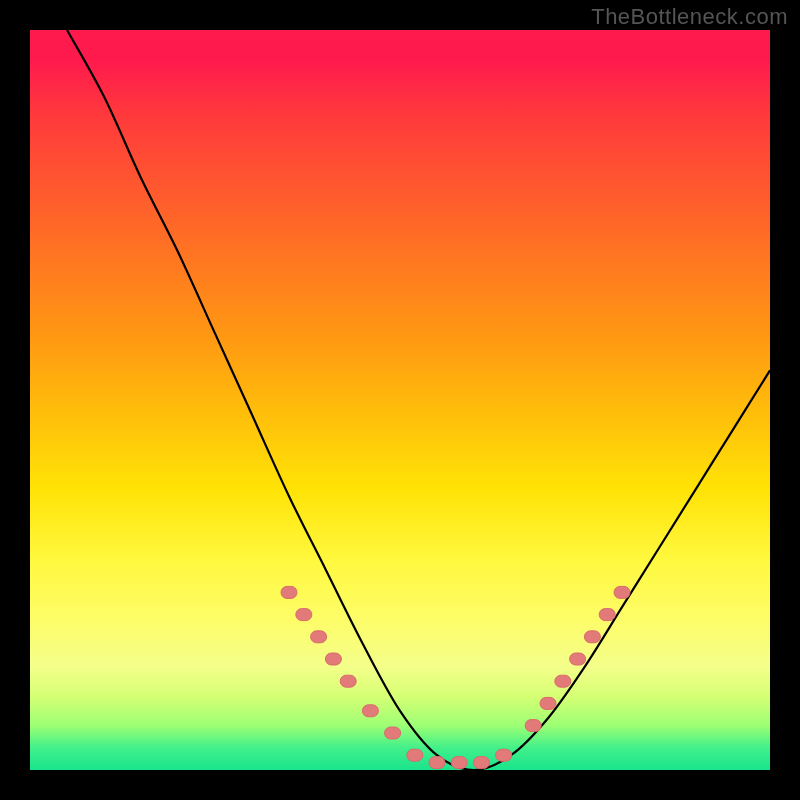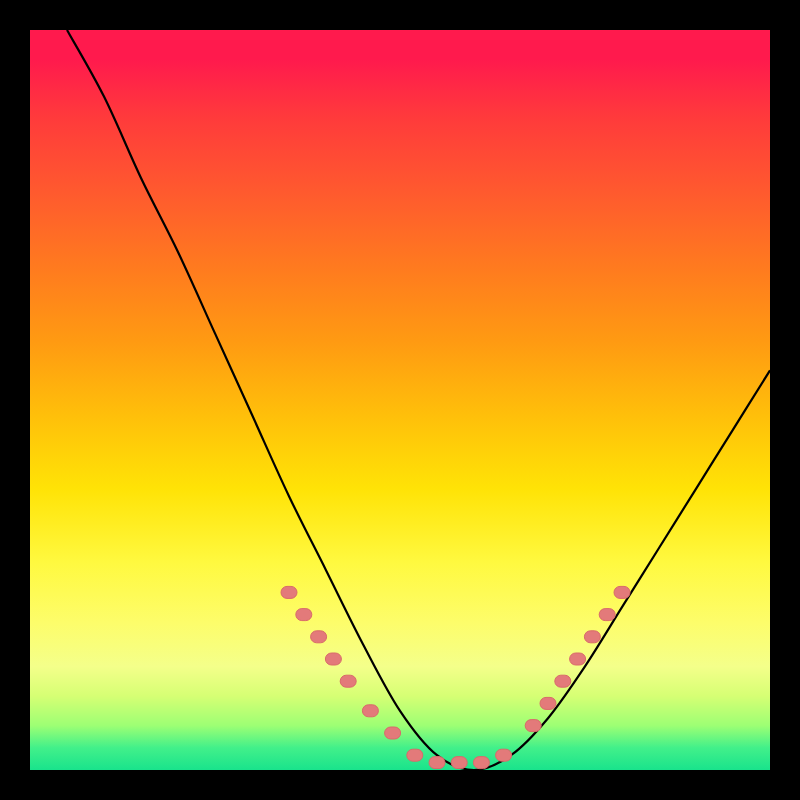--- a/index.html
+++ b/index.html
@@ -60,20 +60,21 @@
     top: 0;
     width: 740px;
     height: 740px;
     overflow: visible;
   }
 </style>
 </head>
 <body>
 
 <div class="frame">
+  <div class="watermark">TheBottleneck.com</div>
 
   <div class="plot-area">
     <svg class="curve" viewBox="0 0 740 740">
       <g>
         <path id="curve-path" fill="none" stroke="#000000" stroke-width="2.2" d="M 37.00 0.00 C 43.17 11.10, 61.67 41.93, 74.00 66.60 C 86.33 91.27, 98.67 122.10, 111.00 148.00 C 123.33 173.90, 135.67 196.10, 148.00 222.00 C 160.33 247.90, 172.67 276.27, 185.00 303.40 C 197.33 330.53, 209.67 357.67, 222.00 384.80 C 234.33 411.93, 246.67 440.30, 259.00 466.20 C 271.33 492.10, 283.67 515.53, 296.00 540.20 C 308.33 564.87, 320.67 590.77, 333.00 614.20 C 345.33 637.63, 357.67 662.30, 370.00 680.80 C 382.33 699.30, 394.67 715.33, 407.00 725.20 C 419.33 735.07, 431.67 740.00, 444.00 740.00 C 456.33 740.00, 468.67 733.83, 481.00 725.20 C 493.33 716.57, 505.67 703.00, 518.00 688.20 C 530.33 673.40, 542.67 654.90, 555.00 636.40 C 567.33 617.90, 579.67 596.93, 592.00 577.20 C 604.33 557.47, 616.67 537.73, 629.00 518.00 C 641.33 498.27, 653.67 478.53, 666.00 458.80 C 678.33 439.07, 690.67 419.33, 703.00 399.60 C 715.33 379.87, 733.83 350.27, 740.00 340.40"></path>
       </g>
       <g id="markers">
           <rect x="251.00" y="556.40" width="16" height="12" rx="6" ry="6" fill="#e37a7a" stroke="#d96a6a" stroke-width="1"></rect>
           <rect x="265.80" y="578.60" width="16" height="12" rx="6" ry="6" fill="#e37a7a" stroke="#d96a6a" stroke-width="1"></rect>
           <rect x="280.60" y="600.80" width="16" height="12" rx="6" ry="6" fill="#e37a7a" stroke="#d96a6a" stroke-width="1"></rect>

